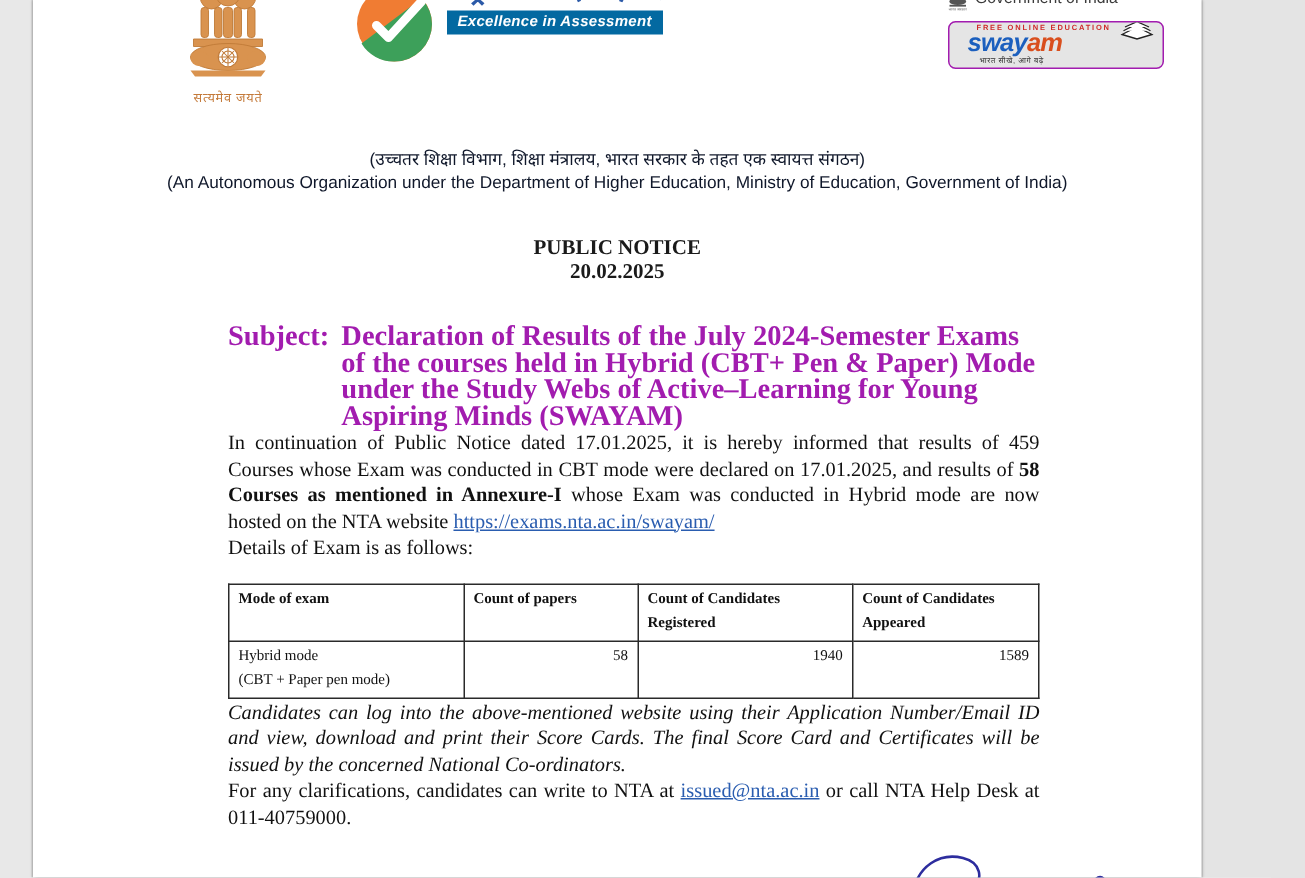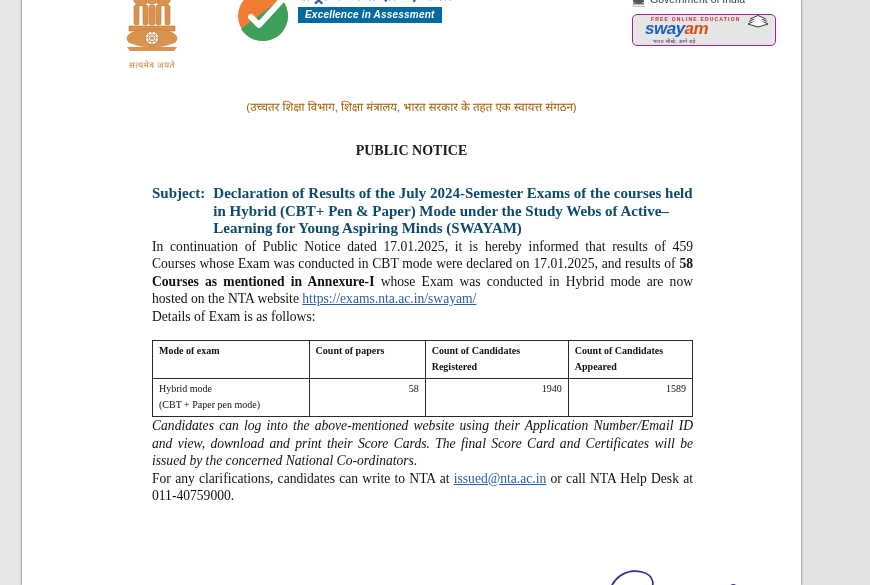--- a/index.html
+++ b/index.html
@@ -179,21 +179,21 @@
   .sw-books {
     position: absolute;
     right: 6px; top: -1px;
     width: 22px; height: 13px;
   }
 
   
   .subtitle-block {
     text-align: center;
     margin-top: 10px;
-    color: #a16207;
+    color: #0f172a;
     font-family: "Liberation Sans", sans-serif;
   }
   .sub-hindi { font-size: 11.5px; line-height: 15px; }
   .sub-eng  { font-size: 11.5px; line-height: 15px; }
 
   .notice-title {
     text-align: center;
     font-weight: bold;
     font-size: 14px;
     color: #1a1a1a;
@@ -206,24 +206,24 @@
     font-size: 14px;
     color: #1a1a1a;
     line-height: 16px;
   }
 
   .content { padding: 0 108px 0 130px; }
 
   .subject-row {
     display: flex;
     margin-top: 26px;
-    font-size: 15px;
+    font-size: 19px;
     font-weight: bold;
     line-height: 17.5px;
-    color: #0c4a6e;
+    color: #a21caf;
   }
   .subject-label { flex: 0 0 auto; padding-right: 8px; }
   .subject-text  { flex: 1 1 auto; }
 
   p.para {
     font-size: 13.6px;
     line-height: 17.5px;
     color: #111;
     margin: 0;
     text-align: justify;
@@ -371,23 +371,25 @@
           </span>
           <div class="sw-top">FREE ONLINE EDUCATION</div>
           <div class="sw-word"><span class="sw-w1">sway</span><span class="sw-w2">am</span></div>
           <div class="sw-bottom">भारत सीखे, आगे बढ़े</div>
         </div>
       </div>
     </div>
 
     <div class="subtitle-block">
       <div class="sub-hindi">(उच्चतर शिक्षा विभाग, शिक्षा मंत्रालय, भारत सरकार के तहत एक स्वायत्त संगठन)</div>
+      <div class="sub-eng">(An Autonomous Organization under the Department of Higher Education, Ministry of Education, Government of India)</div>
     </div>
 
     <div class="notice-title">PUBLIC NOTICE</div>
+    <div class="notice-date">20.02.2025</div>
 
     <div class="content">
 
       <div class="subject-row">
         <div class="subject-label">Subject:</div>
         <div class="subject-text">Declaration of Results of the July 2024-Semester Exams of the courses held in Hybrid (CBT+ Pen &amp; Paper) Mode under the Study Webs of Active–Learning for Young Aspiring Minds (SWAYAM)</div>
       </div>
 
       <p class="para para-main"><span>In continuation of Public Notice dated 17.01.2025, it is hereby informed that results of 459 Courses whose Exam was conducted in CBT mode were declared on 17.01.2025, and results of </span><b class="bold">58 Courses as mentioned in Annexure-I</b><span> whose Exam was conducted in Hybrid mode are now hosted on the NTA website </span><a class="link" href="#">https://exams.nta.ac.in/swayam/</a></p>
 

